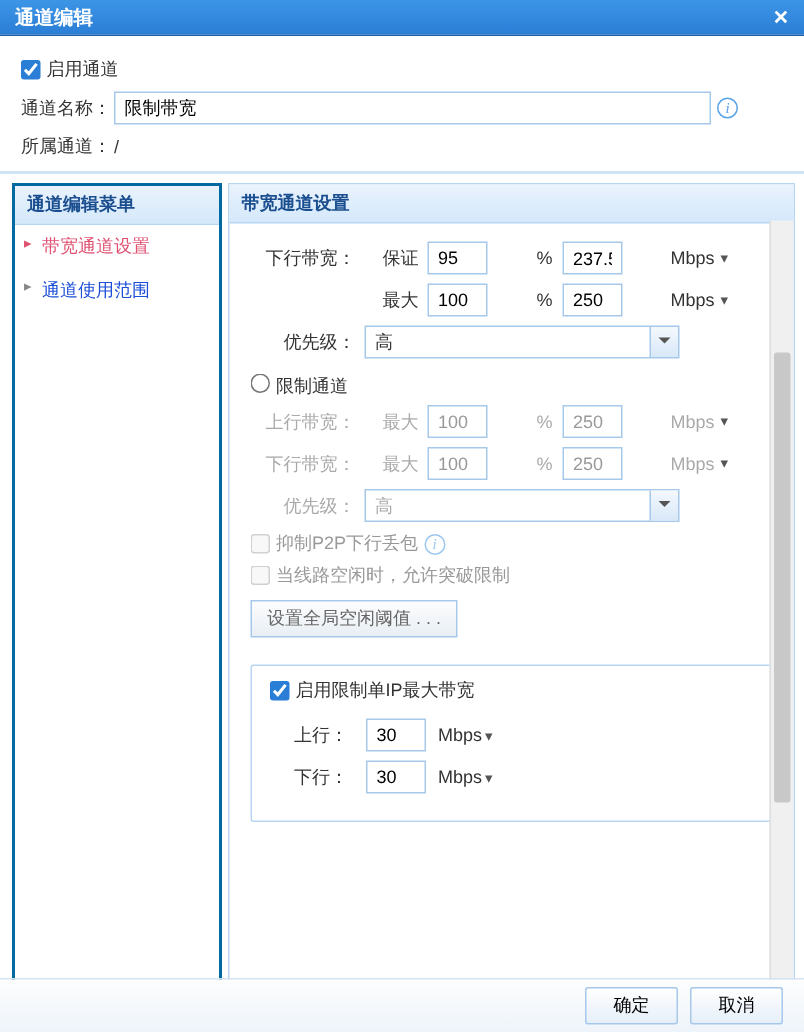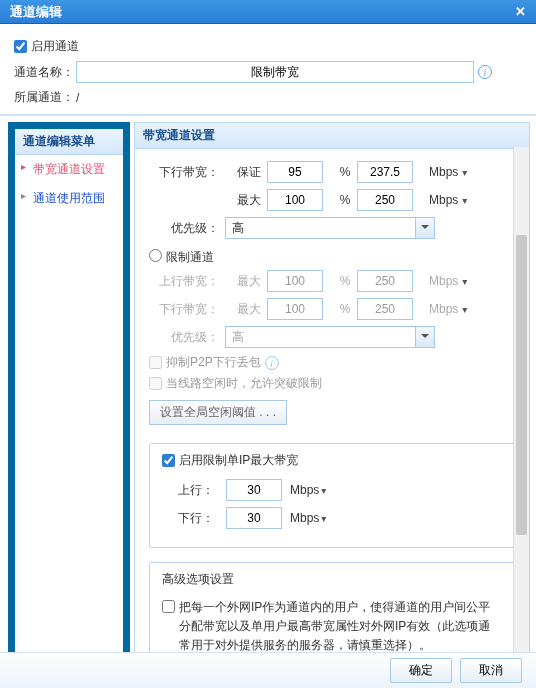--- a/index.html
+++ b/index.html
@@ -32,45 +32,44 @@
     border-bottom: 2px solid #cfe3f7;
   }
   .row { display: flex; align-items: center; margin: 6px 0; }
   .label { width: 62px; color: #333; }
   input[type=checkbox] { margin: 0 4px 0 0; accent-color:#2a7ed6; }
   input.text {
     border: 1px solid #a6c8ea;
     height: 22px;
     padding: 2px 6px;
     font-size: 12px;
-    text-align: center;
   }
   input.text.wide { width: 398px; }
-  input.text.num  { width: 56px; }
+  input.text.num  { width: 40px; }
   input.text[disabled] { background:#fff; color:#999; }
   .info-icon {
     display: inline-block;
     width: 14px; height: 14px;
     border: 1px solid #5aa2e6;
     color: #5aa2e6;
     border-radius: 50%;
     font-size: 10px;
     text-align: center;
     line-height: 13px;
     margin-left: 4px;
     font-style: italic;
     font-family: serif;
   }
   .body {
     display: flex;
     height: 552px;
   }
   .sidebar {
-    width: 122px;
-    border: 7px solid #0369a1;
+    width: 140px;
+    border: 2px solid #0369a1;
     margin: 6px 2px 0 8px;
   }
   .panel-head {
     background: linear-gradient(to bottom,#eaf3fd,#d4e8fb);
     color: #1a4e8e;
     font-weight: bold;
     padding: 4px 8px;
     border-bottom: 1px solid #b8d6f2;
     font-size: 12px;
   }
@@ -320,27 +319,20 @@
           <input class="text num" value="30" style="">
           <span class="unit"><span>Mbps</span><span class="caret">▾</span></span>
         </div>
         <div class="ip-row">
           <span class="ip-label">下行：</span>
           <input class="text num" value="30" style="">
           <span class="unit"><span>Mbps</span><span class="caret">▾</span></span>
         </div>
       </fieldset>
 
-      <fieldset>
-        <div class="adv-title">高级选项设置</div>
-        <div style="display:flex; align-items:flex-start;">
-          <input type="checkbox" style="margin-top: 2px;">
-          <span style="line-height:1.6">把每一个外网IP作为通道内的用户，使得通道的用户间公平分配带宽以及单用户最高带宽属性对外网IP有效（此选项通常用于对外提供服务的服务器，请慎重选择）。</span>
-        </div>
-      </fieldset>
 
     </div>
     <div class="scroll-track">
       <div class="scroll-thumb"></div>
     </div>
   </div>
 </div>
 
 <div class="footer">
   <button class="btn">确定</button>

